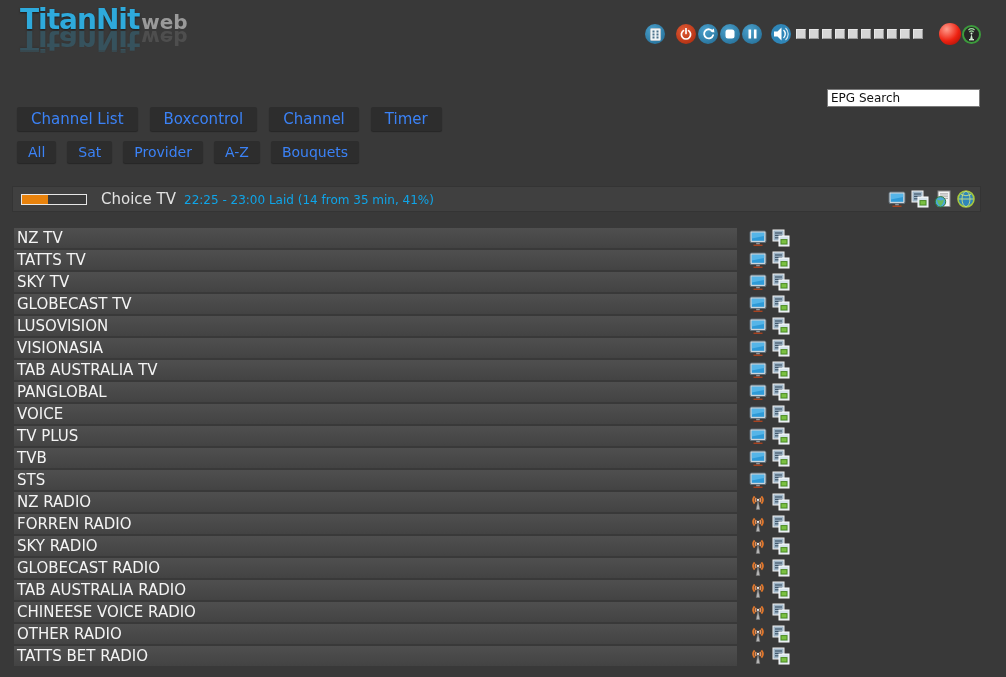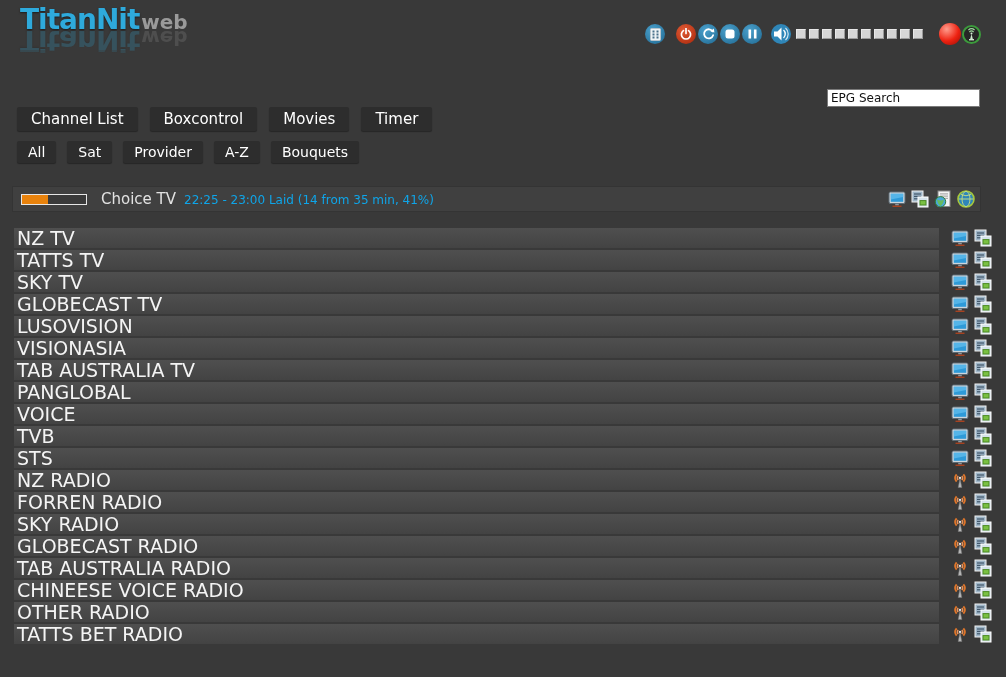--- a/index.html
+++ b/index.html
@@ -36,42 +36,42 @@
 
   
   .epg-search { position:absolute; left:827px; top:89px; width:153px; height:18px;
                 background:#ffffff; border:1px solid #7a7a7a; font-size:12px; color:#111;
                 padding:8px 3px; font-family:"DejaVu Sans","Liberation Sans",sans-serif; }
 
   
   .nav-row { position:absolute; left:17px; display:flex; }
   .nav-main { top:107px; }
   .nav-filters { top:141px; }
-  .btn { background:#2d2d2d; color:#ffffff; border:none; border-radius:2px; cursor:pointer;
+  .btn { background:#2d2d2d; color:#3b82f6; border:none; border-radius:2px; cursor:pointer;
          font-family:"DejaVu Sans","Liberation Sans",sans-serif; white-space:nowrap;
          box-shadow:0 1px 1px rgba(0,0,0,.35); }
   .nav-main .btn { font-size:15px; padding:3px 14px; margin-right:12px; }
   .nav-filters .btn { font-size:14px; padding:3px 11px; margin-right:11px; }
 
   
   .now-bar { position:absolute; left:12px; top:186px; width:969px; height:26px;
              background:#404040; border:1px solid #343434; display:flex; align-items:center; }
   .progress { width:66px; height:11px; border:1px solid #e6e6e6; margin-left:8px;
               background:#3a3a3a; flex:none; }
   .progress-fill { height:100%; background:#e8820c; }
   .now-channel { color:#e2e2e2; font-size:15px; margin-left:14px; white-space:nowrap; }
   .now-details { color:#0ea5e9; font-size:12px; margin-left:8px; margin-top:2px; white-space:nowrap; }
   .now-icons { margin-left:auto; margin-right:5px; display:flex; align-items:center; gap:4px; }
   .icn { width:19px; height:19px; display:flex; align-items:center; justify-content:center; cursor:pointer; }
 
   
   .channel-list { position:absolute; left:14px; top:228px; }
   .chan-row { display:flex; align-items:center; height:20px; margin-bottom:2px; }
-  .chan-name { width:925px; height:20px; line-height:20px; padding-left:3px;
-               background:linear-gradient(#4f4f4f,#434343); color:#f4f4f4; font-size:19px;
+  .chan-name { width:723px; height:20px; line-height:20px; padding-left:3px;
+               background:linear-gradient(#4f4f4f,#434343); color:#f4f4f4; font-size:15px;
                cursor:pointer; white-space:nowrap; overflow:hidden; }
   .chan-icons { display:flex; align-items:center; gap:4px; margin-left:11px; }
 </style>
 </head>
 <body>
 
 <div class="page">
 
   <div class="logo">
     <div>
@@ -156,21 +156,21 @@
         <rect x="4" y="11" width="5" height="1.4" fill="#cfe8cf"></rect>
       </svg>
     </div>
   </div>
 
   <input class="epg-search" type="text" value="EPG Search" style="">
 
   <div class="nav-row nav-main">
     <button class="btn">Channel List</button>
     <button class="btn">Boxcontrol</button>
-    <button class="btn">Movies</button>
+    <button class="btn">Channel</button>
     <button class="btn">Timer</button>
   </div>
 
   <div class="nav-row nav-filters">
     <button class="btn">All</button>
     <button class="btn">Sat</button>
     <button class="btn">Provider</button>
     <button class="btn">A-Z</button>
     <button class="btn">Bouquets</button>
   </div>
@@ -450,20 +450,45 @@
             <rect x="3" y="3.4" width="7" height="1.2" fill="#41576b"></rect>
             <rect x="3" y="5.8" width="7" height="1.2" fill="#41576b"></rect>
             <rect x="3" y="8.2" width="7" height="1.2" fill="#41576b"></rect>
             <rect x="7" y="7" width="10" height="10" fill="#d5e2ea" stroke="#ffffff"></rect>
             <rect x="9" y="10.6" width="6" height="4.4" fill="#7ac143" stroke="#4c8a23"></rect>
           </svg>
         </span>
       </div>
     </div>
 
+    <div class="chan-row">
+      <div class="chan-name row-name">TV PLUS</div>
+      <div class="chan-icons">
+        <span class="icn type-icon">
+          <svg width="18" height="17" viewBox="0 0 18 17">
+            <rect x="1" y="1" width="16" height="11.5" rx="1.5" fill="#cdd6dc" stroke="#5c6a74"></rect>
+            <rect x="2.8" y="2.8" width="12.4" height="8" fill="#2e9ad8"></rect>
+            <path d="M2.8 2.8 h12.4 v3.2 l-12.4 2.4 Z" fill="#55b5e8"></path>
+            <rect x="7.2" y="12.8" width="3.6" height="1.6" fill="#8d9aa3"></rect>
+            <rect x="4.5" y="14.6" width="9" height="1.4" fill="#a8421f"></rect>
+          </svg>
+        </span>
+
+        <span class="icn">
+          <svg width="18" height="18" viewBox="0 0 18 18">
+            <rect x="1" y="1" width="11" height="11" fill="#9fb6c8" stroke="#f2f2f2"></rect>
+            <rect x="3" y="3.4" width="7" height="1.2" fill="#41576b"></rect>
+            <rect x="3" y="5.8" width="7" height="1.2" fill="#41576b"></rect>
+            <rect x="3" y="8.2" width="7" height="1.2" fill="#41576b"></rect>
+            <rect x="7" y="7" width="10" height="10" fill="#d5e2ea" stroke="#ffffff"></rect>
+            <rect x="9" y="10.6" width="6" height="4.4" fill="#7ac143" stroke="#4c8a23"></rect>
+          </svg>
+        </span>
+      </div>
+    </div>
 
     <div class="chan-row">
       <div class="chan-name row-name">TVB</div>
       <div class="chan-icons">
         <span class="icn type-icon">
           <svg width="18" height="17" viewBox="0 0 18 17">
             <rect x="1" y="1" width="16" height="11.5" rx="1.5" fill="#cdd6dc" stroke="#5c6a74"></rect>
             <rect x="2.8" y="2.8" width="12.4" height="8" fill="#2e9ad8"></rect>
             <path d="M2.8 2.8 h12.4 v3.2 l-12.4 2.4 Z" fill="#55b5e8"></path>
             <rect x="7.2" y="12.8" width="3.6" height="1.6" fill="#8d9aa3"></rect>

